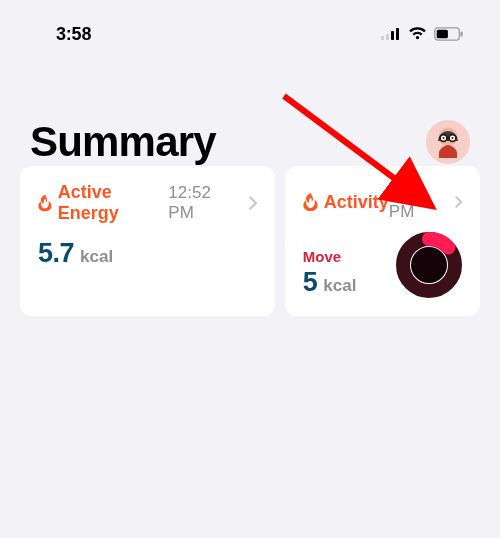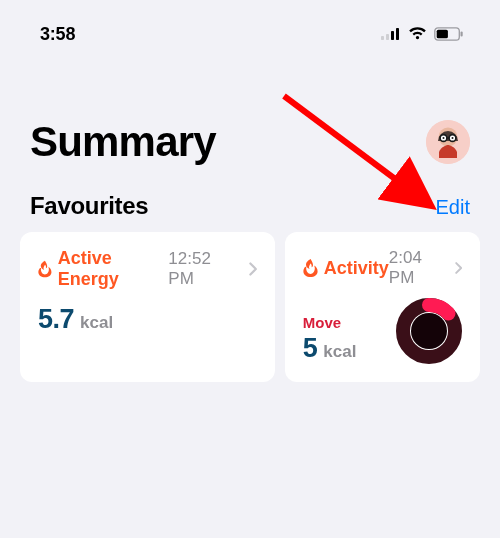--- a/index.html
+++ b/index.html
@@ -17,20 +17,21 @@
     display: flex;
     justify-content: space-between;
     align-items: center;
     padding: 20px 36px 0 40px;
     height: 48px;
   }
   .status-time {
     font-weight: 700;
     font-size: 18px;
     letter-spacing: -0.2px;
+    margin-left: 16px;
   }
   .status-icons {
     display: flex;
     align-items: center;
     gap: 7px;
   }
   .status-icons svg { display: block; }
 
   
   .header {
@@ -199,24 +200,20 @@
 
   <svg class="annotation-arrow" width="170" height="135" viewBox="0 0 170 135">
     <defs>
       <marker id="ah" viewBox="0 0 12 12" refX="9" refY="6" markerWidth="9" markerHeight="9" orient="auto">
         <path d="M0 0 L12 6 L0 12 z" fill="#ff0000"></path>
       </marker>
     </defs>
     <line x1="6" y1="6" x2="148" y2="112" stroke="#ff0000" stroke-width="6" marker-end="url(#ah)"></line>
   </svg>
 
-  <div class="section-header">
-    <div class="section-title">Favourites</div>
-    <div class="edit-link">Edit</div>
-  </div>
 
   <div class="cards">
 
     <div class="card">
       <div class="card-row">
         <div class="card-title">
           <svg width="15" height="18" viewBox="0 0 15 18">
             <path d="M7.5 0C7.5 0 10 3.5 10 6c0 1-0.5 2-1.5 2.3c0.8-2-0.8-3.9-0.8-3.9S6 6.4 6 8.2c0 0.7 0.3 1.4 0.8 1.9C4.2 9.5 3 7.6 3 5.6C3 2.3 7.5 0 7.5 0z M2.2 7.8C1 9.1 0.4 10.7 0.4 12.4c0 3.1 3.2 5.6 7.1 5.6s7.1-2.5 7.1-5.6c0-2.4-1.3-4.6-3.4-5.8c0.4 0.9 0.6 1.9 0.6 2.9c0 3-2 5.4-4.3 5.4s-4.3-2.4-4.3-5.4c0-0.7 0.1-1.3 0.3-1.9C3 8 2.6 7.9 2.2 7.8z" fill="#ff5722"></path>
           </svg>
           <span>Active Energy</span>

